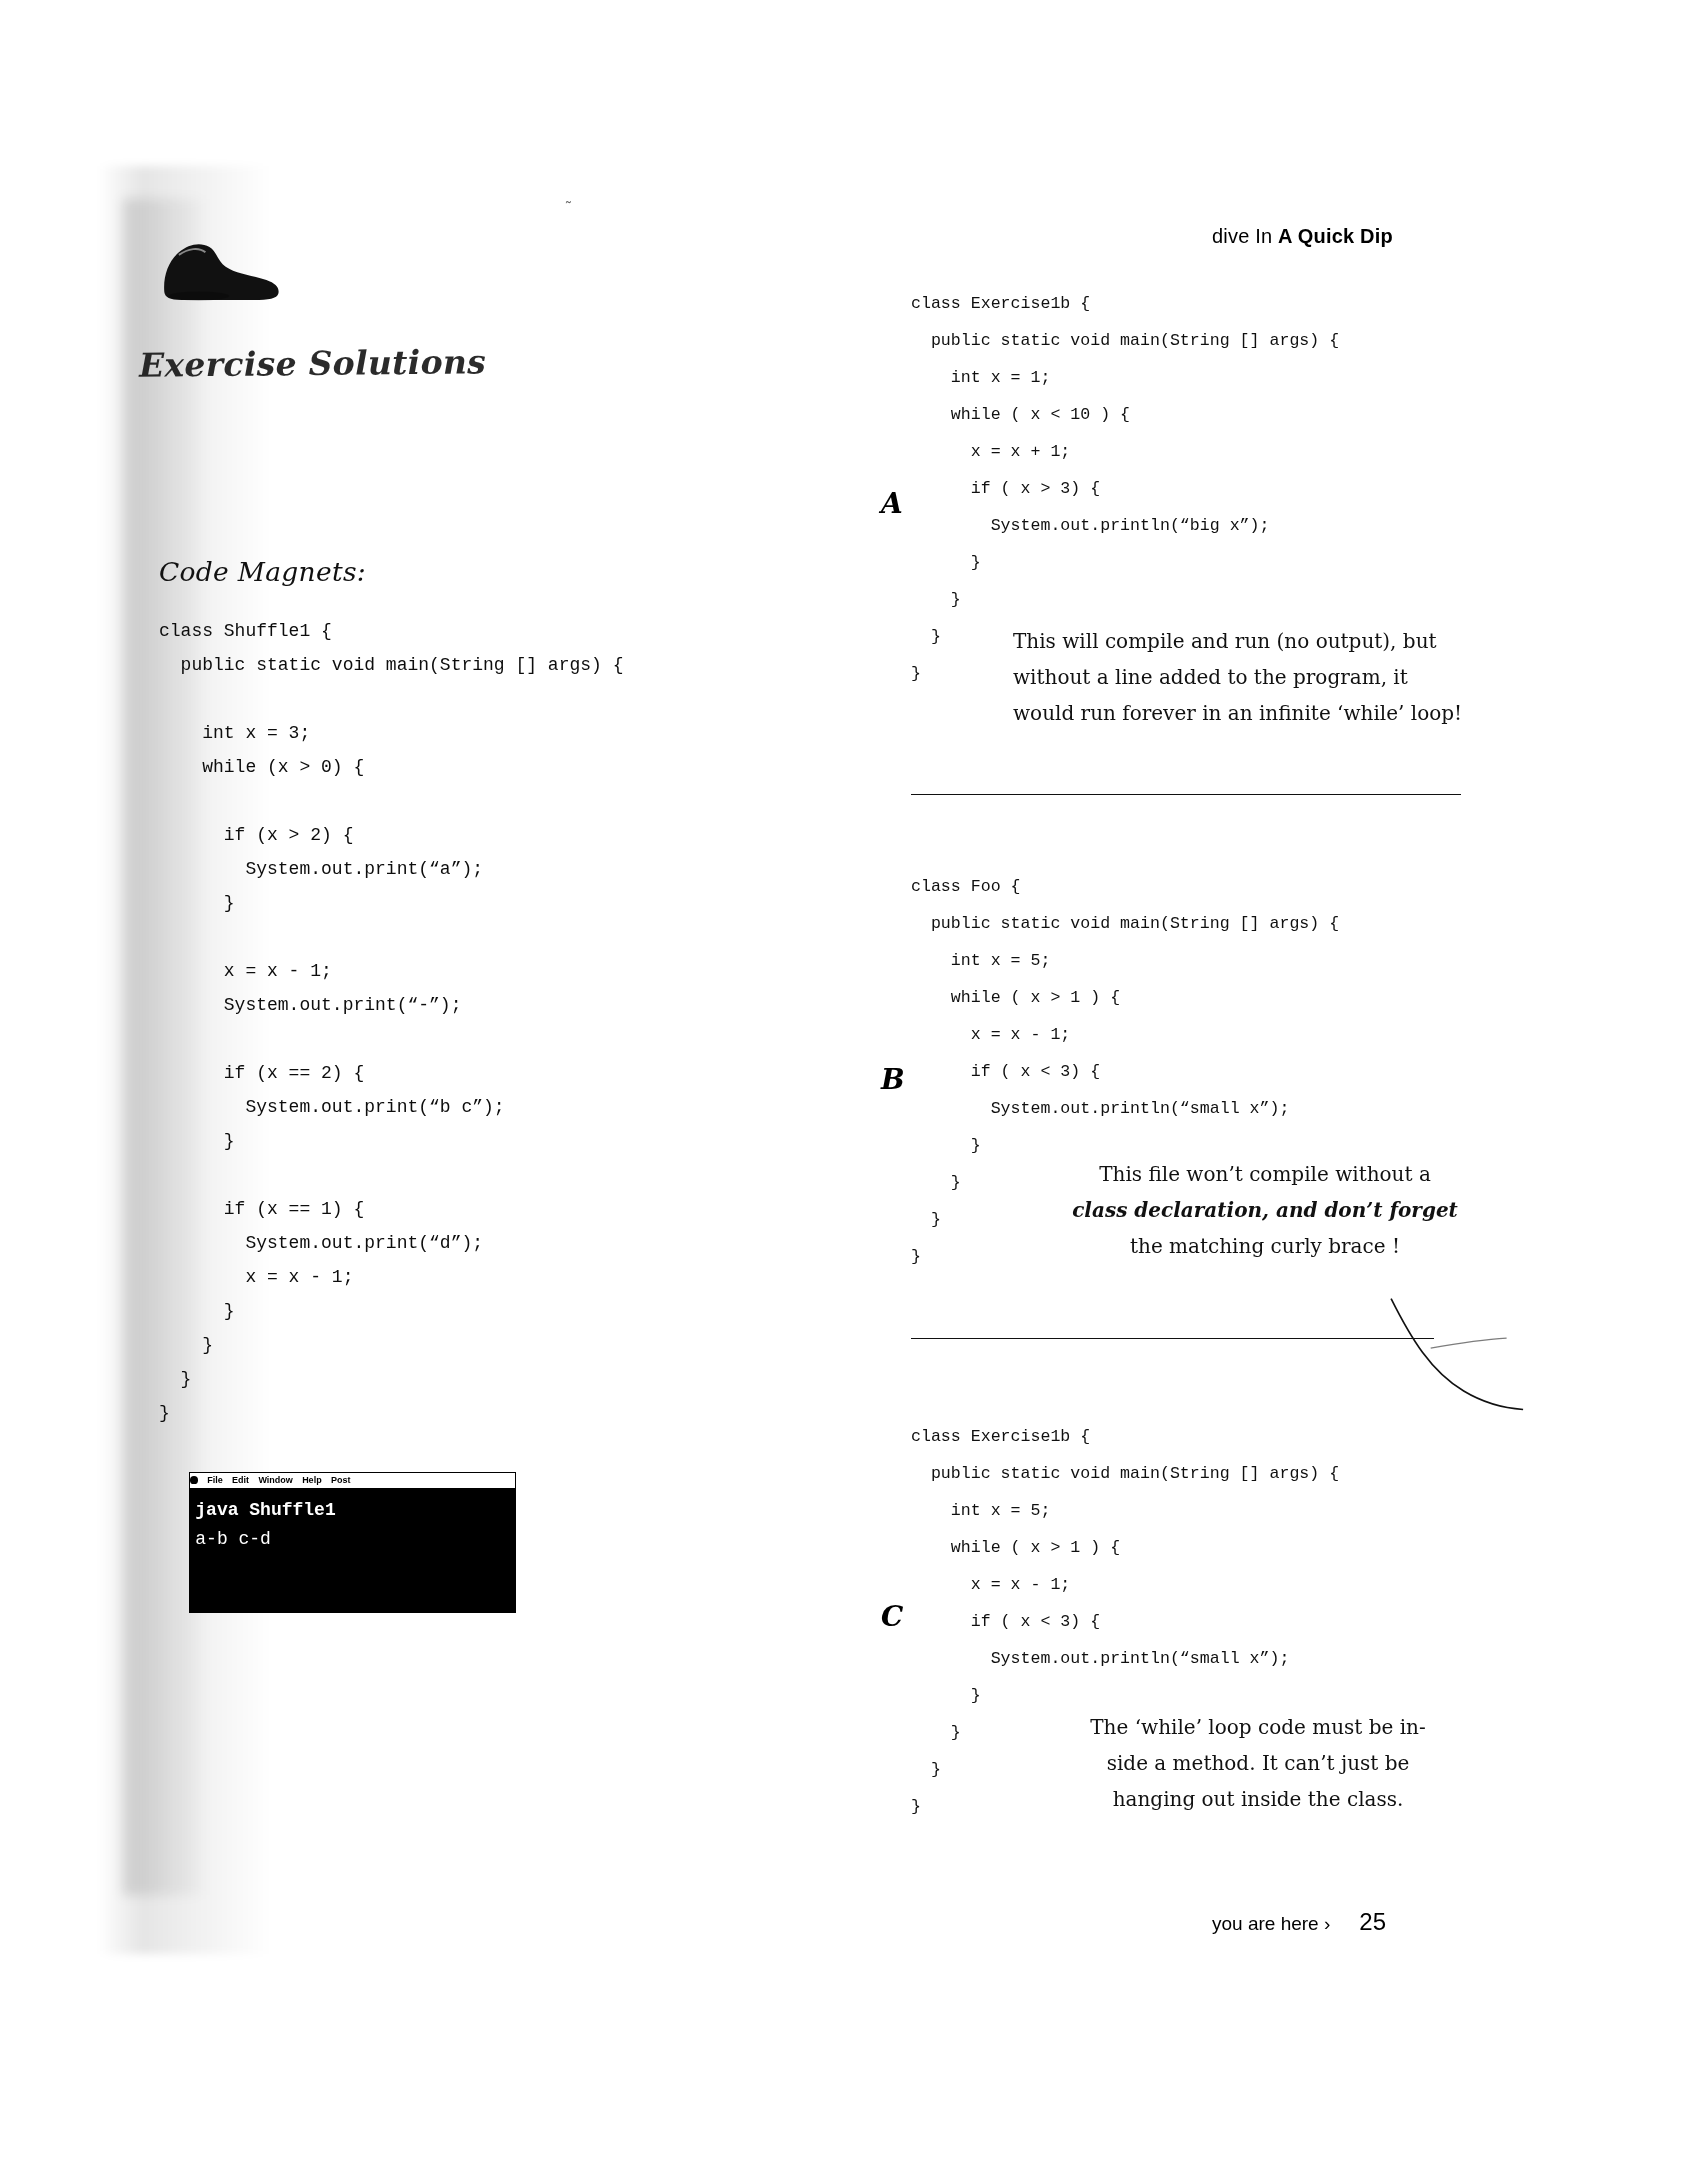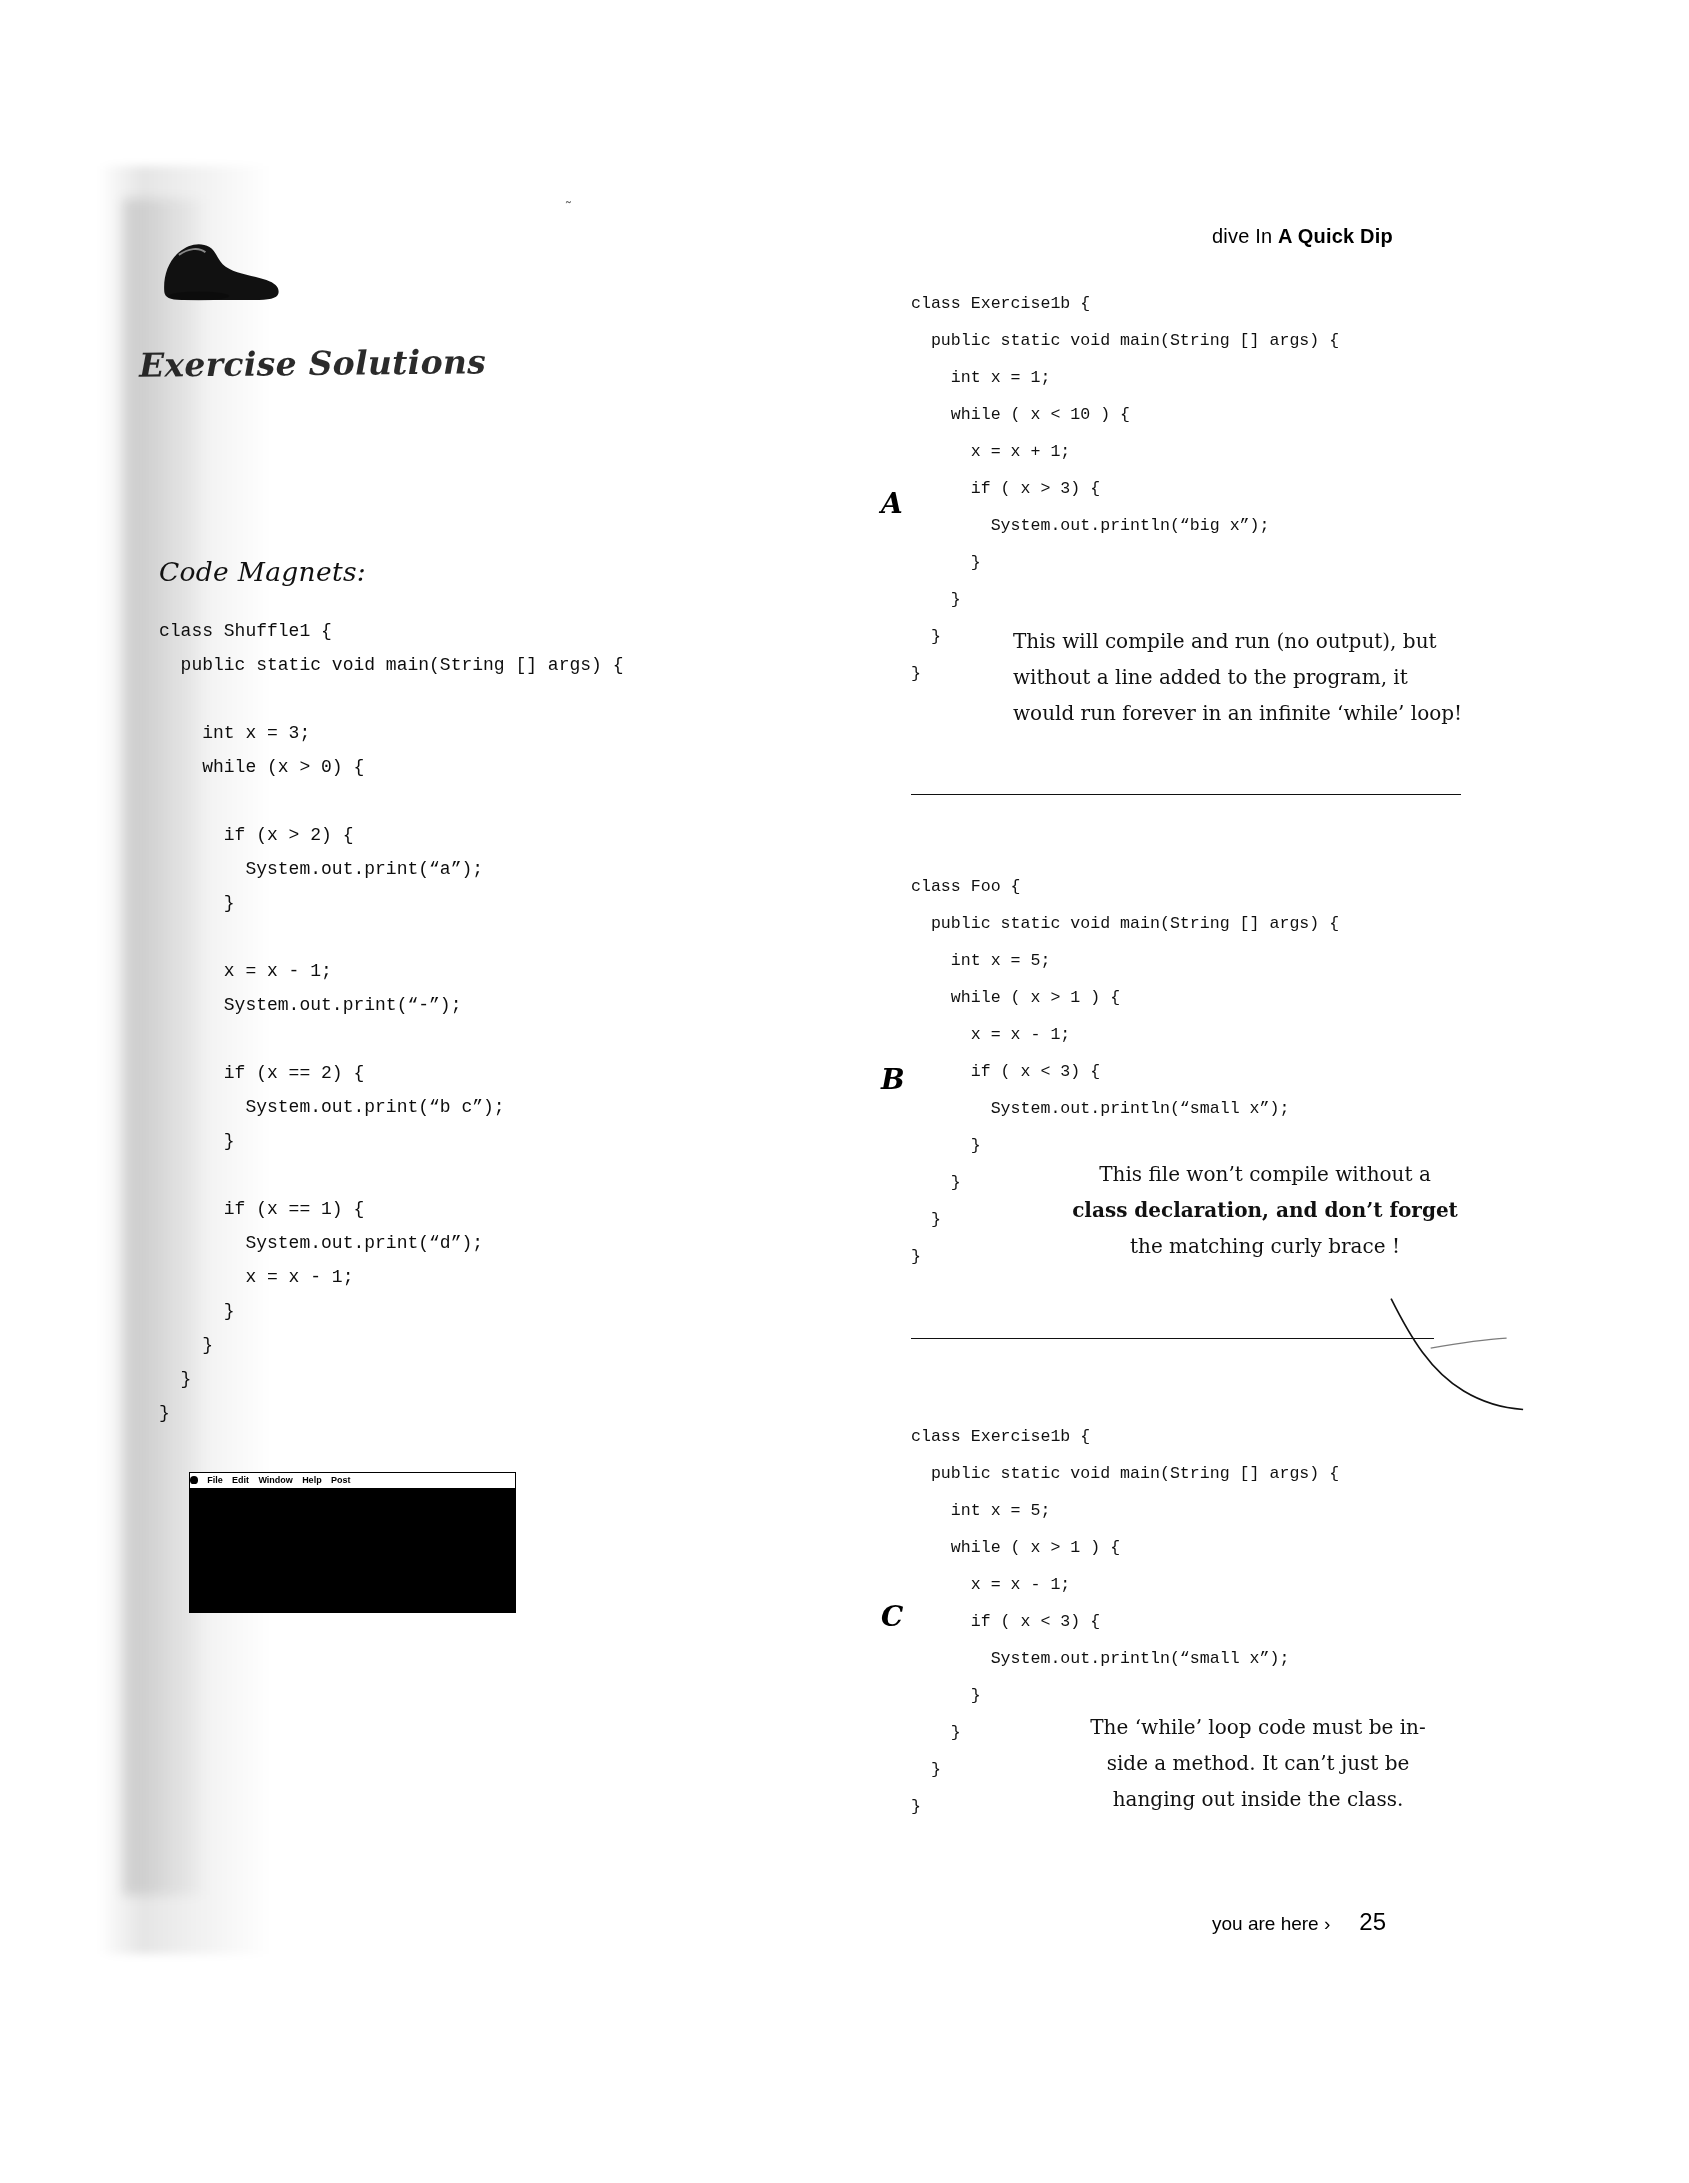--- a/index.html
+++ b/index.html
@@ -139,21 +139,21 @@
     font-weight: bold;
     font-size: 28px;
   }
   .handwritten {
     font-family: "DejaVu Serif", serif;
     font-size: 20px;
     line-height: 36px;
     color: #111;
     white-space: pre-line;
   }
-  .handwritten .strong { font-weight: bold; }
+  .handwritten .strong { font-weight: bold; font-style: italic; }
   hr.rule {
     position: absolute;
     border: none;
     border-top: 1.7px solid #111;
     margin: 0;
   }
   .footer {
     position: absolute;
     left: 1212px;
     top: 1908px;
@@ -218,20 +218,22 @@
 
 <div class="terminal">
   <div class="terminal-bar">
     <span class="apple"></span>
     <span>File</span>
     <span>Edit</span>
     <span>Window</span>
     <span>Help</span>
     <span>Post</span>
   </div>
+  <div class="terminal-body"><span class="cmd">java Shuffle1</span>
+<span>a-b c-d</span></div>
 </div>
 
 <div class="letter" style="left:881px; top:487px; position:absolute;">A</div>
 <pre class="snip-code" style="position:absolute; left:911px; top:268px;">class Exercise1b {
   public static void main(String [] args) {
     int x = 1;
     while ( x &lt; 10 ) {
       x = x + 1;
       if ( x &gt; 3) {
         System.out.println(“big x”);

